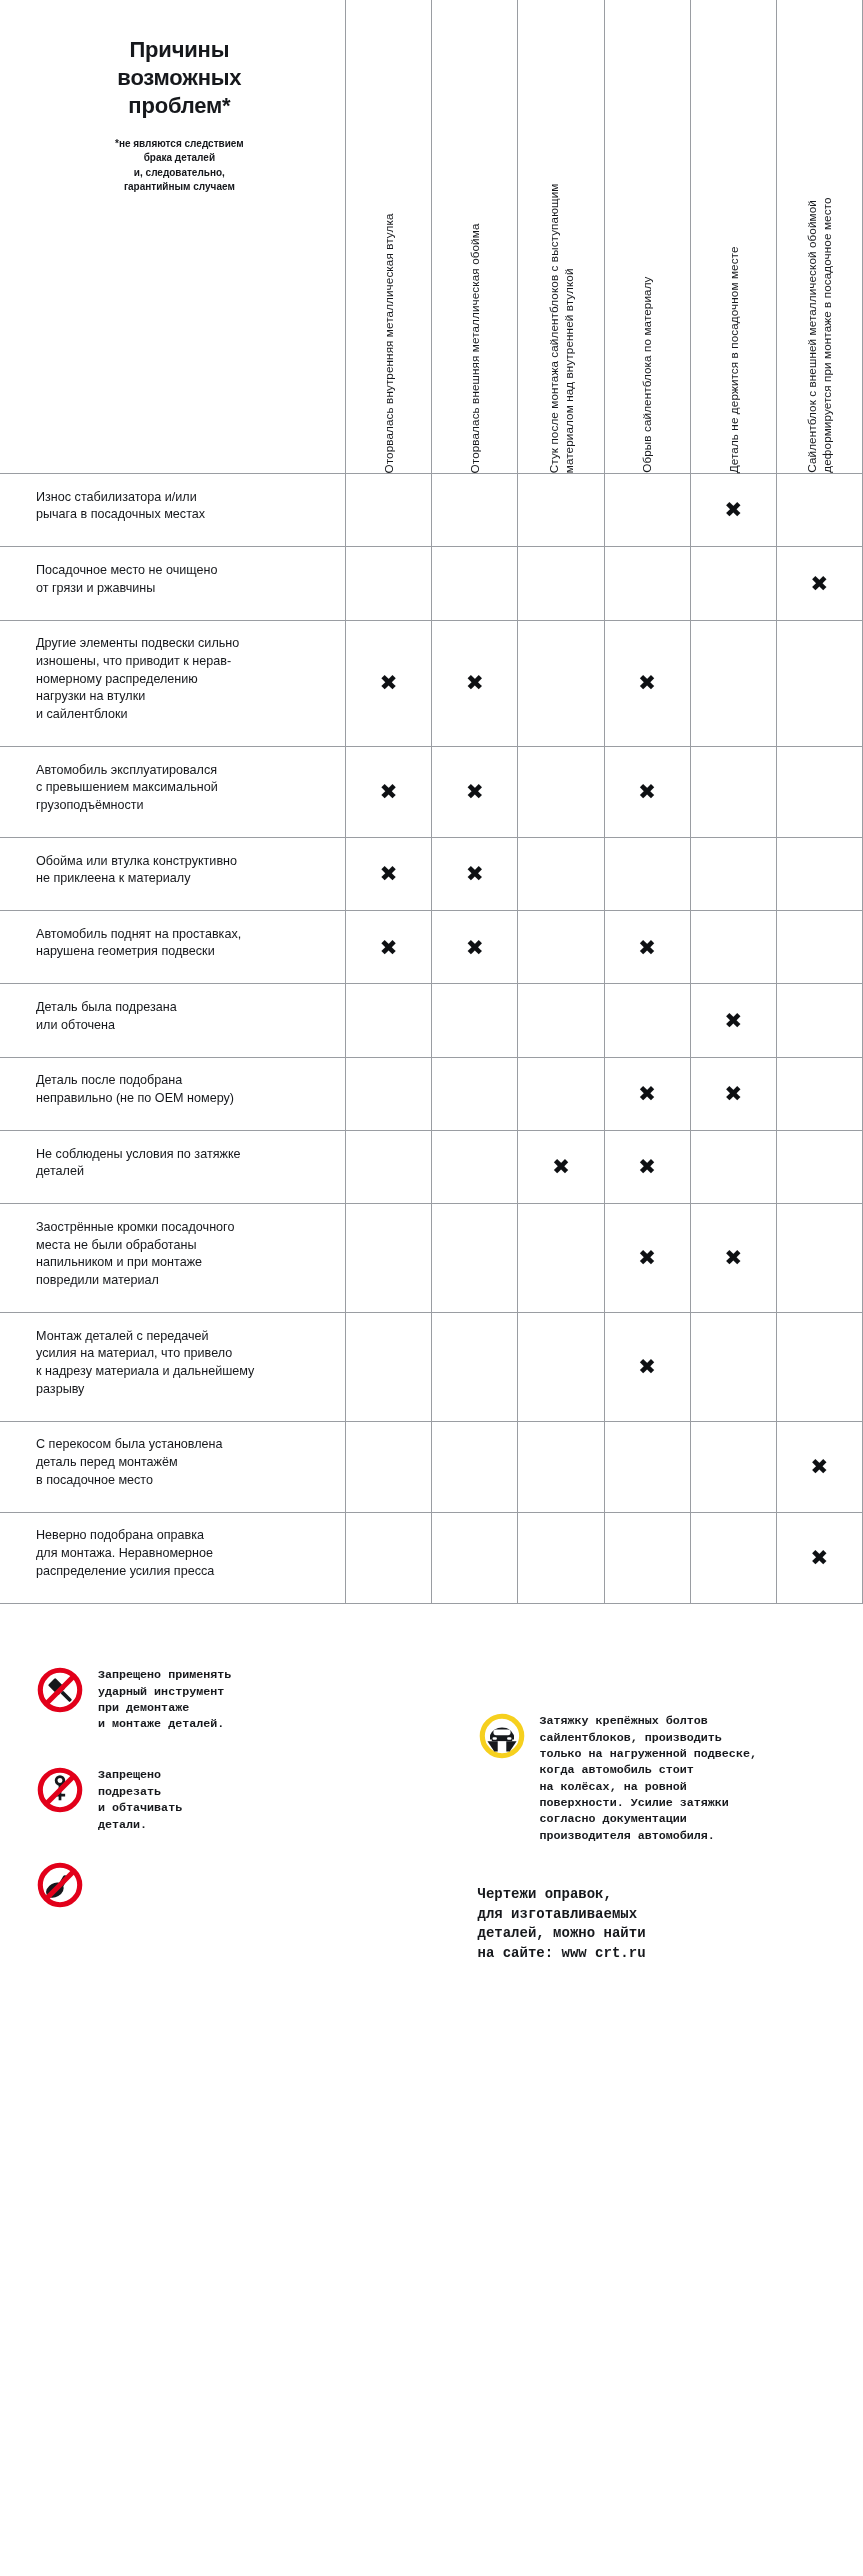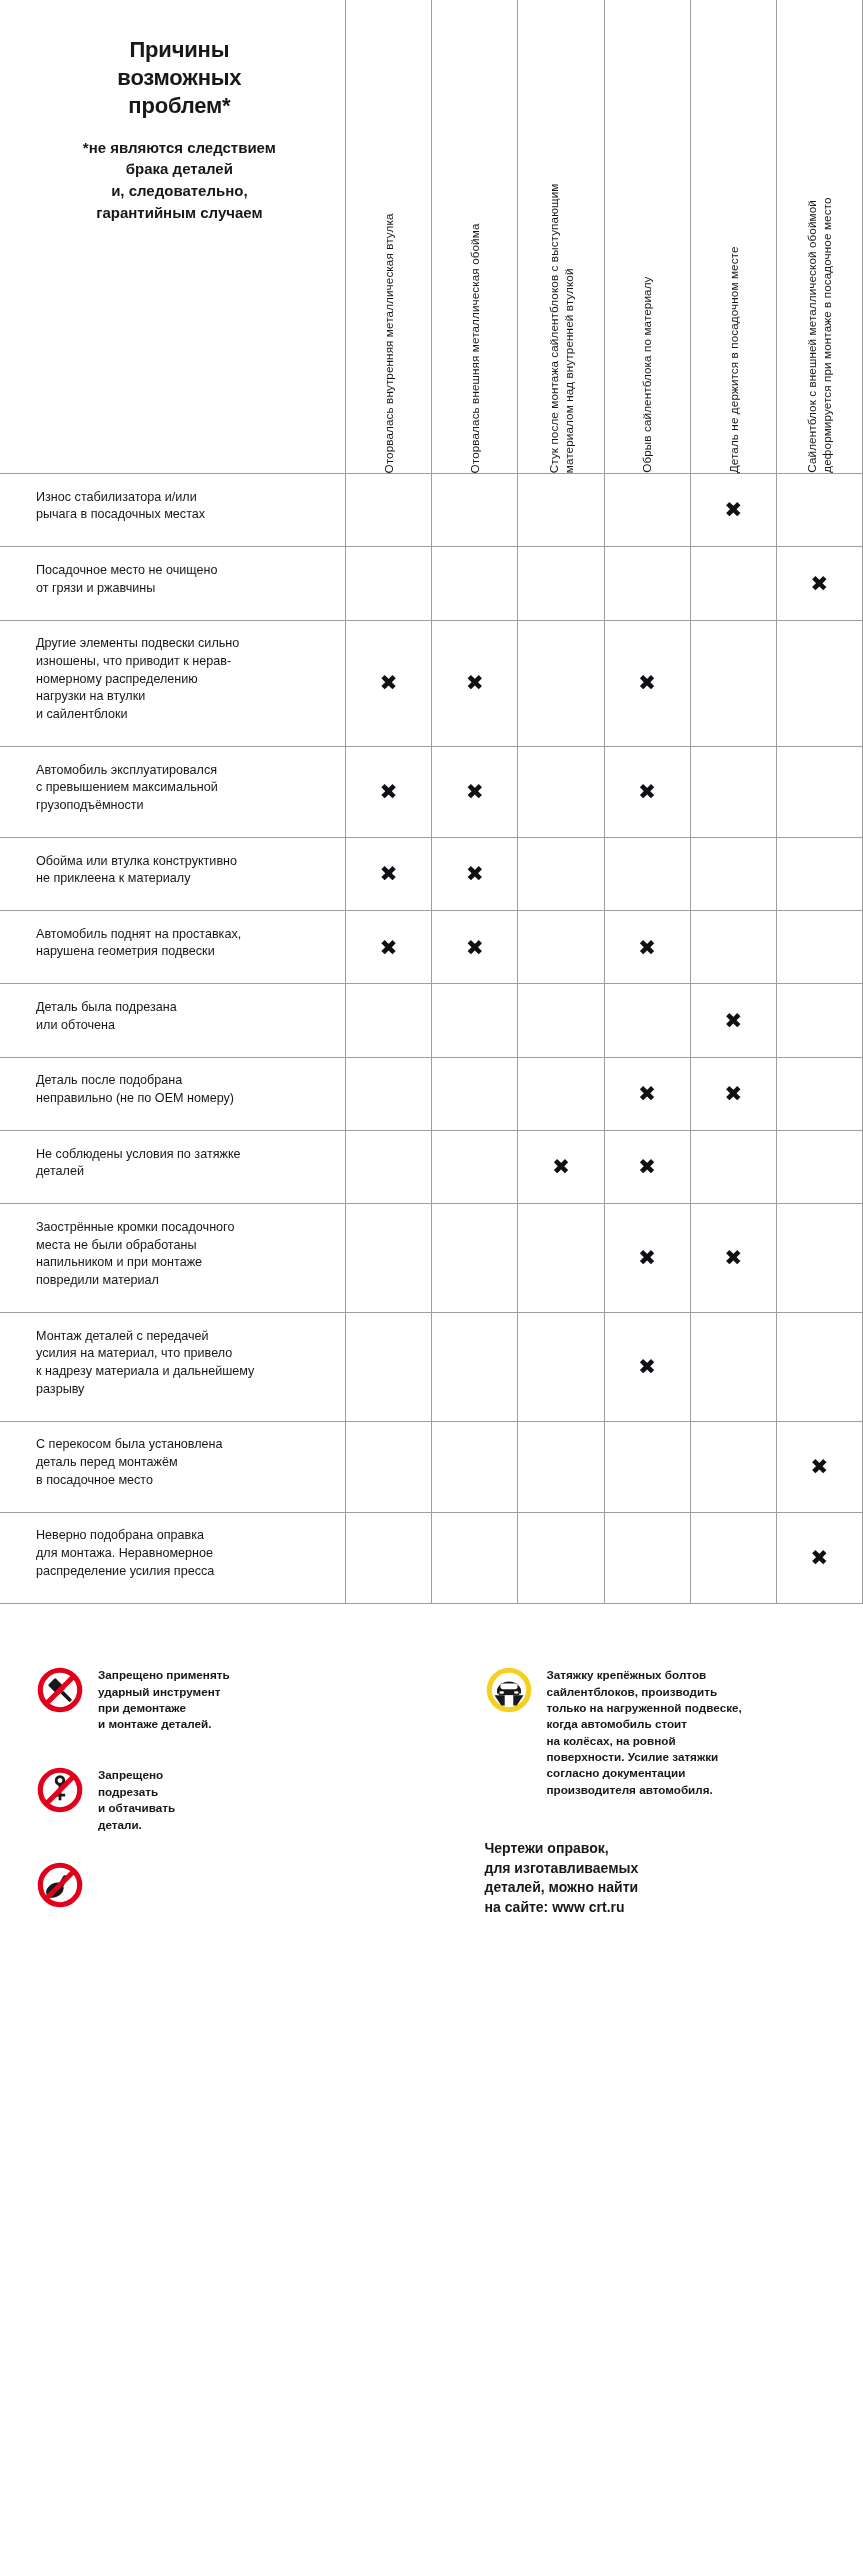--- a/index.html
+++ b/index.html
@@ -57,21 +57,21 @@
   }
   .big-title{
     font-size:22px;
     line-height:1.28;
     font-weight:700;
     letter-spacing:-0.2px;
     margin:0 0 16.4px 0;
     white-space:pre-line;
   }
   .foot-note{
-    font-size:15px;
+    font-size:10px;
     line-height:1.44;
     font-weight:700;
     white-space:pre-line;
     margin:4px;
   }
 
   
   .matrix tbody td{
     border-top:1.3px solid #9a9da2;
     border-left:1.3px solid #9a9da2;
@@ -98,26 +98,27 @@
     line-height:1;
     font-weight:700;
     color:#0e1013;
     display:inline-block;
   }
   .matrix tbody tr:last-child td{border-bottom:1.3px solid #9a9da2;}
 
   
   .footer{
     display:flex;
-    gap:7px;
+    gap:0;
     padding:62px 26px 52px 36px;
     box-sizing:border-box;
+    font-family:Liberation Mono, monospace;
   }
   .fcol{flex:0 0 50%;box-sizing:border-box;}
-  .fcol.right{padding-left:41px;}
+  .fcol.right{padding-left:41px;margin-top:46px;}
   .frow{
     display:flex;
     align-items:flex-start;
     gap:14px;
     margin-bottom:33px;
   }
   .frow .ftext{
     font-size:11.7px;
     line-height:1.4;
     white-space:pre-line;

